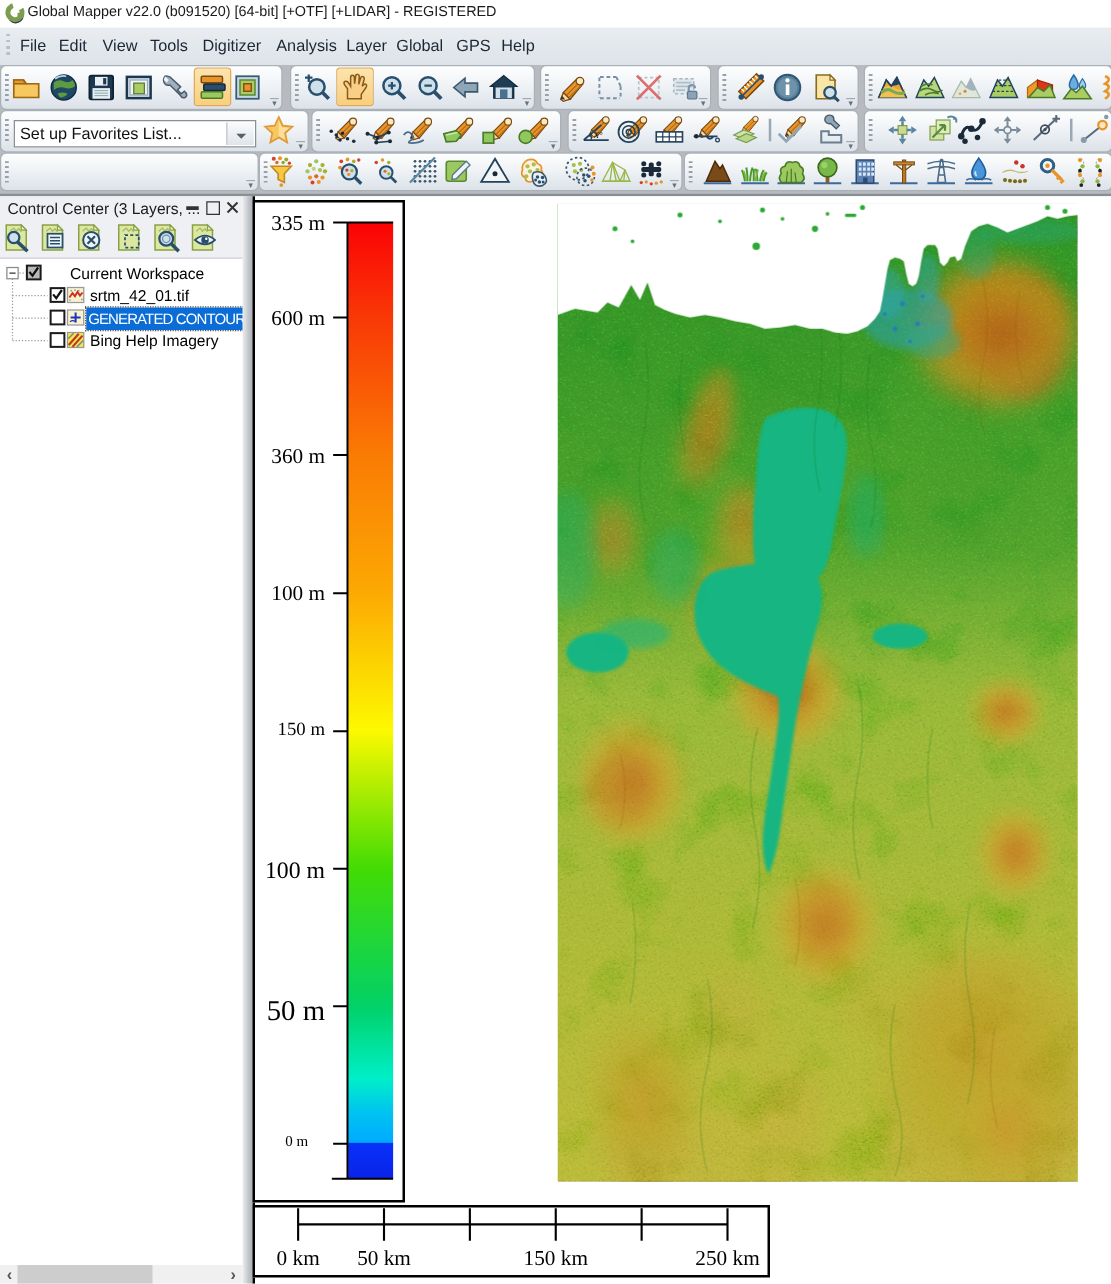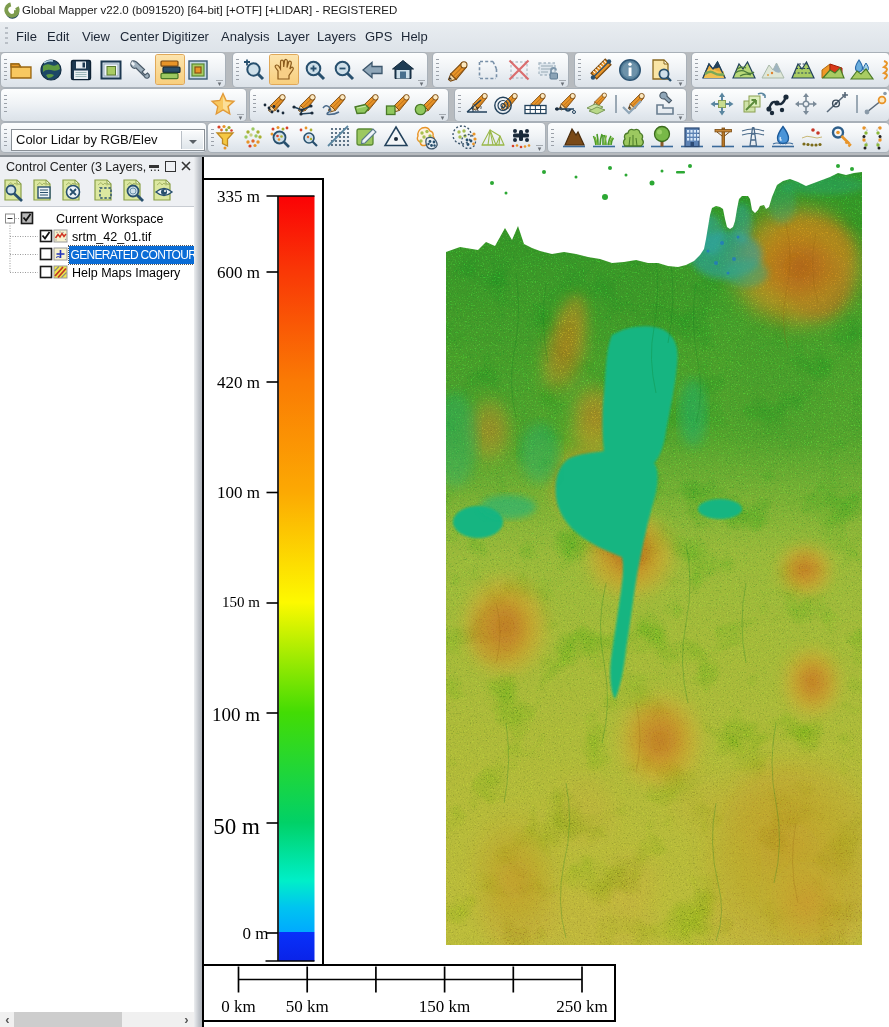--- a/index.html
+++ b/index.html
@@ -21,46 +21,46 @@
 .combobtn:after{content:"";position:absolute;left:7px;top:9px;border:4px solid transparent;border-top:4px solid #5a6066;}
 
 #panel{left:0;top:157px;width:194px;height:855px;background:#eef0f3;}
 #ptitle{left:6px;top:3px;font-size:12.5px;color:#1c1c1c;position:absolute;}
 #ptools{position:absolute;left:0;top:20px;width:194px;height:29px;}
 #ptree{position:absolute;left:0;top:49px;width:226px;height:806px;background:#fff;border-top:1px solid #c8ccd2;}
 .trow{position:absolute;font-size:12.5px;color:#000;height:18px;line-height:18px;white-space:nowrap;}
 
 #splitter{left:194px;top:157px;width:8px;height:870px;background:linear-gradient(90deg,#eceef0,#c2c6cc 60%,#aeb2b8);}
 #mappane{left:202px;top:157px;width:687px;height:870px;background:#fff;border-left:2.5px solid #000;}
-#legend{left:202px;top:159.5px;width:117.5px;height:798px;background:#fff;border:2.5px solid #000;margin-top:18px;}
+#legend{left:202px;top:159.5px;width:117.5px;height:798px;background:#fff;border:2.5px solid #000;}
 #scalebox{left:202px;top:964px;width:410px;height:54px;background:#fff;border:2.5px solid #000;}
 .serif{font-family:"Liberation Serif",serif;color:#000;}
 
 #hscroll{left:0;top:1012px;width:194px;height:15px;background:#f0f0f0;}
 #hthumb{position:absolute;left:14px;top:0px;width:108px;height:15px;background:#cdcdcd;}
 .sarr{position:absolute;top:0;width:15px;height:15px;color:#555;font-size:13px;font-weight:bold;line-height:15px;text-align:center;}
 </style></head>
 <body>
 <div class="abs" id="titlebar"></div>
 <svg class="abs" style="left:3px;top:2px" width="18" height="18" viewBox="0 0 18 18">
  <path d="M3 10 A6.5 6.5 0 1 0 16 10.5 L14 8 A4.5 4.5 0 0 1 5 9.5 Z" fill="#1d4258"></path>
  <circle cx="9" cy="8" r="5.7" fill="none" stroke="#7d9c4e" stroke-width="4" stroke-dasharray="28,8" transform="rotate(-30 9 8)"></circle>
  <rect x="11" y="8.2" width="4.5" height="3" fill="#7d9c4e"></rect>
 </svg>
 <div class="abs" id="titletext">Global Mapper v22.0 (b091520) [64-bit] [+OTF] [+LIDAR] - REGISTERED</div>
 <div class="abs" id="menubar">
 <div style="position:absolute;left:5px;top:5px;bottom:5px;width:3px;background:repeating-linear-gradient(#b9bfc6 0,#b9bfc6 2px,transparent 2px,transparent 5px);"></div>
 <span class="menuitem" style="left:16px">File</span>
 <span class="menuitem" style="left:47px">Edit</span>
 <span class="menuitem" style="left:82px">View</span>
-<span class="menuitem" style="left:120px">Center</span>
+<span class="menuitem" style="left:120px">Tools</span>
 <span class="menuitem" style="left:162px">Digitizer</span>
 <span class="menuitem" style="left:221px">Analysis</span>
 <span class="menuitem" style="left:277px">Layer</span>
-<span class="menuitem" style="left:317px">Layers</span>
+<span class="menuitem" style="left:317px">Global</span>
 <span class="menuitem" style="left:365px">GPS</span>
 <span class="menuitem" style="left:401px">Help</span>
 </div>
 <div class="abs" id="toolbars">
 
 <div class="chunk" style="left:1px;top:1px;width:224px;height:34px">
       <div class="grip"></div>
       <div class="chev">—<br>▾</div>
     </div>
 <div class="chunk" style="left:233px;top:1px;width:194px;height:34px">
@@ -103,21 +103,21 @@
       <div class="grip"></div>
       <div class="chev">—<br>▾</div>
     </div>
 <div class="chunk" style="left:548px;top:71px;width:341px;height:29px">
       <div class="grip"></div>
     </div>
 
 <div class="hl" style="left:156px;top:3px;width:28px;height:29px"></div>
 <div class="hl" style="left:270px;top:3px;width:28px;height:29px"></div>
 
-<div class="combo" style="left:11px;top:77px;width:192px;height:20px;line-height:20px"><span style="padding-left:4px">Color Lidar by RGB/Elev</span><div class="combobtn"></div></div>
+<div class="combo" style="left:11px;top:44px;width:192px;height:20px;line-height:20px"><span style="padding-left:4px">Set up Favorites List...</span><div class="combobtn"></div></div>
 <div id="iconlayer">
       <svg class="ico" style="left:8.0px;top:5.0px" width="26" height="26" viewBox="0 0 26 26">
         <path d="M3 7 L11 7 L13 10 L23 10 L23 21 L3 21 Z" fill="#f2b13c" stroke="#9a6a18" stroke-width="1.3"></path>
         <path d="M3 7 L10.5 7 L12.5 10 L3 10 Z" fill="#e89a28" stroke="#9a6a18" stroke-width="1.3"></path>
         <path d="M4 11 L22 11 L22 20 L4 20 Z" fill="#f8c860"></path>
       </svg>
       <svg class="ico" style="left:38.0px;top:5.0px" width="26" height="26" viewBox="0 0 26 26">
         <circle cx="13" cy="13" r="10" fill="#1d4866" stroke="#122e44" stroke-width="1.2"></circle>
         <path d="M5 9 Q9 6 13 8 Q17 10 20 7 Q22 9 22 12 Q18 15 13 13 Q8 12 5 15 Z" fill="#5d9a40"></path>
         <path d="M8 18 Q12 16 16 18 Q14 21 10 21 Z" fill="#5d9a40"></path>
@@ -795,21 +795,21 @@
    <g>
             <rect x="54" y="59" width="13" height="12" fill="#f2e84a" stroke="#999"></rect>
       <path d="M55 69 L63 60 M58 70.5 L66 61.5" stroke="#c03828" stroke-width="1.8"></path>
       <path d="M54.5 64 L59 59.5 M61.5 70.5 L66.5 65.5" stroke="#888" stroke-width="1.2"></path>
           </g>
   </g>
  </svg>
  <div class="trow" style="left:56px;top:2.5px">Current Workspace</div>
  <div class="trow" style="left:72px;top:20.5px">srtm_42_01.tif</div>
  <div class="trow" style="left:68.5px;top:38.5px;background:#0a6cd6;color:#fff;padding:0 2px;outline:1px dotted #555;font-size:12px;letter-spacing:-0.7px">GENERATED CONTOUR</div>
- <div class="trow" style="left:72px;top:56.5px">Help Maps Imagery</div>
+ <div class="trow" style="left:72px;top:56.5px">Bing Help Imagery</div>
 </div>
 </div>
 <div class="abs" id="splitter"></div>
 <div class="abs" id="mappane"></div>
 <div class="abs" id="terrain" style="left:446px;top:163px;width:416px;height:782px">
 <svg width="416" height="782" viewBox="0 0 416 782">
 <defs>
  <filter id="speck" x="0" y="0" width="100%" height="100%">
   <feTurbulence type="fractalNoise" baseFrequency="0.75" numOctaves="3" seed="7" stitchTiles="stitch"></feTurbulence>
   <feColorMatrix type="matrix" values="0 0 0 0 0  0 0 0 0 0  0 0 0 0 0  2.2 2.2 2.2 0 -2.1"></feColorMatrix>
@@ -1026,26 +1026,26 @@
    <line x1="62.5" y1="202" x2="74" y2="202"></line>
    <line x1="62.5" y1="312.5" x2="74" y2="312.5"></line>
    <line x1="62.5" y1="423" x2="74" y2="423"></line>
    <line x1="62.5" y1="533" x2="74" y2="533"></line>
    <line x1="62.5" y1="643" x2="74" y2="643"></line>
    <line x1="62.5" y1="753" x2="74" y2="753"></line>
   </g>
  </svg>
  <div class="serif" style="position:absolute;right:61.5px;top:7px;font-size:17px">335 m</div>
  <div class="serif" style="position:absolute;right:61.5px;top:83px;font-size:17px">600 m</div>
- <div class="serif" style="position:absolute;right:61.5px;top:193px;font-size:17px">420 m</div>
+ <div class="serif" style="position:absolute;right:61.5px;top:193px;font-size:17px">360 m</div>
  <div class="serif" style="position:absolute;right:61.5px;top:303px;font-size:17px">100 m</div>
  <div class="serif" style="position:absolute;right:61.5px;top:414px;font-size:15px">150 m</div>
  <div class="serif" style="position:absolute;right:61.5px;top:524px;font-size:19px">100 m</div>
  <div class="serif" style="position:absolute;right:61.5px;top:634px;font-size:23px">50 m</div>
- <div class="serif" style="position:absolute;right:53px;top:744px;font-size:17px">0 m</div>
+ <div class="serif" style="position:absolute;right:75px;top:744px;font-size:12px">0 m</div>
 </div>
 <div class="abs" id="scalebox">
  <svg width="410" height="54" viewBox="0 0 410 54" style="position:absolute;left:0;top:0">
   <g stroke="#000" stroke-width="1.7">
    <line x1="34.5" y1="13.5" x2="378" y2="13.5"></line>
    <line x1="34.5" y1="0.5" x2="34.5" y2="26.5"></line>
    <line x1="103.2" y1="0.5" x2="103.2" y2="26.5"></line>
    <line x1="171.9" y1="0.5" x2="171.9" y2="26.5"></line>
    <line x1="240.6" y1="0.5" x2="240.6" y2="26.5"></line>
    <line x1="309.3" y1="0.5" x2="309.3" y2="26.5"></line>

